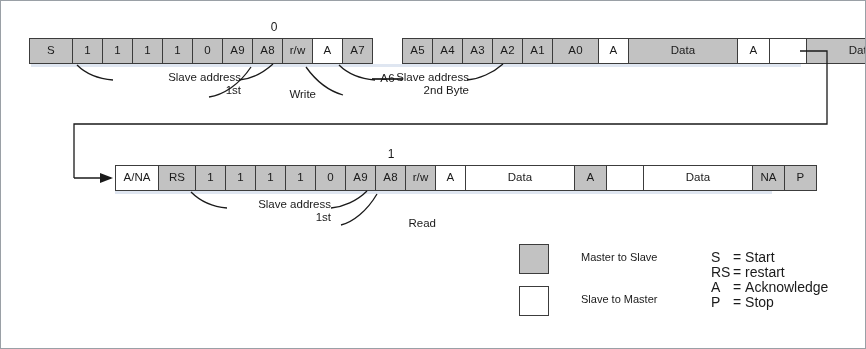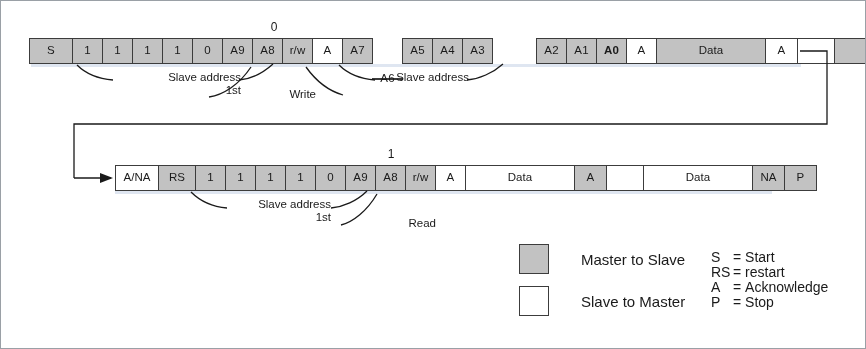--- a/index.html
+++ b/index.html
@@ -64,21 +64,21 @@
     position: absolute;
     width: 30px;
     height: 30px;
     border: 1px solid #3c3c3c;
     box-sizing: border-box;
   }
   .legend-swatch.m2s { background: #c2c2c2; }
   .legend-swatch.s2m { background: #ffffff; }
   .legend-text {
     position: absolute;
-    font-size: 15px;
+    font-size: 11px;
     color: #1a1a1a;
     white-space: nowrap;
   }
   .abbr-line {
     position: absolute;
     font-size: 14px;
     color: #1a1a1a;
     white-space: nowrap;
   }
   .abbr-key {
@@ -111,41 +111,42 @@
       <div class="cell m2s" style="width: 31px;">0</div>
       <div class="cell m2s" style="width: 31px;">A9</div>
       <div class="cell m2s" style="width: 31px;">A8</div>
       <div class="cell m2s" style="width: 31px;">r/w</div>
       <div class="cell s2m" style="width: 31px;">A</div>
       <div class="cell m2s" style="width: 31px;">A7</div>
       <div class="cell m2s" style="width: 31px; margin-top: 40px;">A6</div>
       <div class="cell m2s" style="width: 31px;">A5</div>
       <div class="cell m2s" style="width: 31px; text-align: right;">A4</div>
       <div class="cell m2s" style="width: 31px;">A3</div>
-      <div class="cell m2s" style="width: 31px; margin-left: 44px;">A2</div>
+      <div class="cell m2s" style="width: 31px;">A2</div>
       <div class="cell m2s" style="width: 31px;">A1</div>
-      <div class="cell m2s" style="width: 31px; font-weight: bold;">A0</div>
+      <div class="cell m2s" style="width: 47px;">A0</div>
       <div class="cell s2m" style="width: 31px;">A</div>
       <div class="cell m2s" style="width: 110px;">Data</div>
       <div class="cell s2m" style="width: 33px;">A</div>
       <div class="cell s2m" style="width: 38px;"></div>
       <div class="cell m2s" style="width: 110px;">Data</div>
     </div>
 
   <div class="bitvalue" style="left:258px; top:19px; width:30px;">0</div>
 
   <div class="lbl center" style="left:110px; top:70px; width:130px;">
     <div>Slave address</div>
     <div>1st</div>
   </div>
   <div class="lbl center" style="left:225px; top:87px; width:90px;">
     <div>Write</div>
   </div>
   <div class="lbl center" style="left:338px; top:70px; width:130px;">
     <div>Slave address</div>
+    <div>2nd Byte</div>
   </div>
 
   <div class="frame-row" id="row2" style="left:114px; top:164px;">
       <div class="cell s2m" style="width: 44px;">A/NA</div>
       <div class="cell m2s" style="width: 38px;">RS</div>
       <div class="cell m2s" style="width: 31px;">1</div>
       <div class="cell m2s" style="width: 31px;">1</div>
       <div class="cell m2s" style="width: 31px;">1</div>
       <div class="cell m2s" style="width: 31px;">1</div>
       <div class="cell m2s" style="width: 31px;">0</div>

